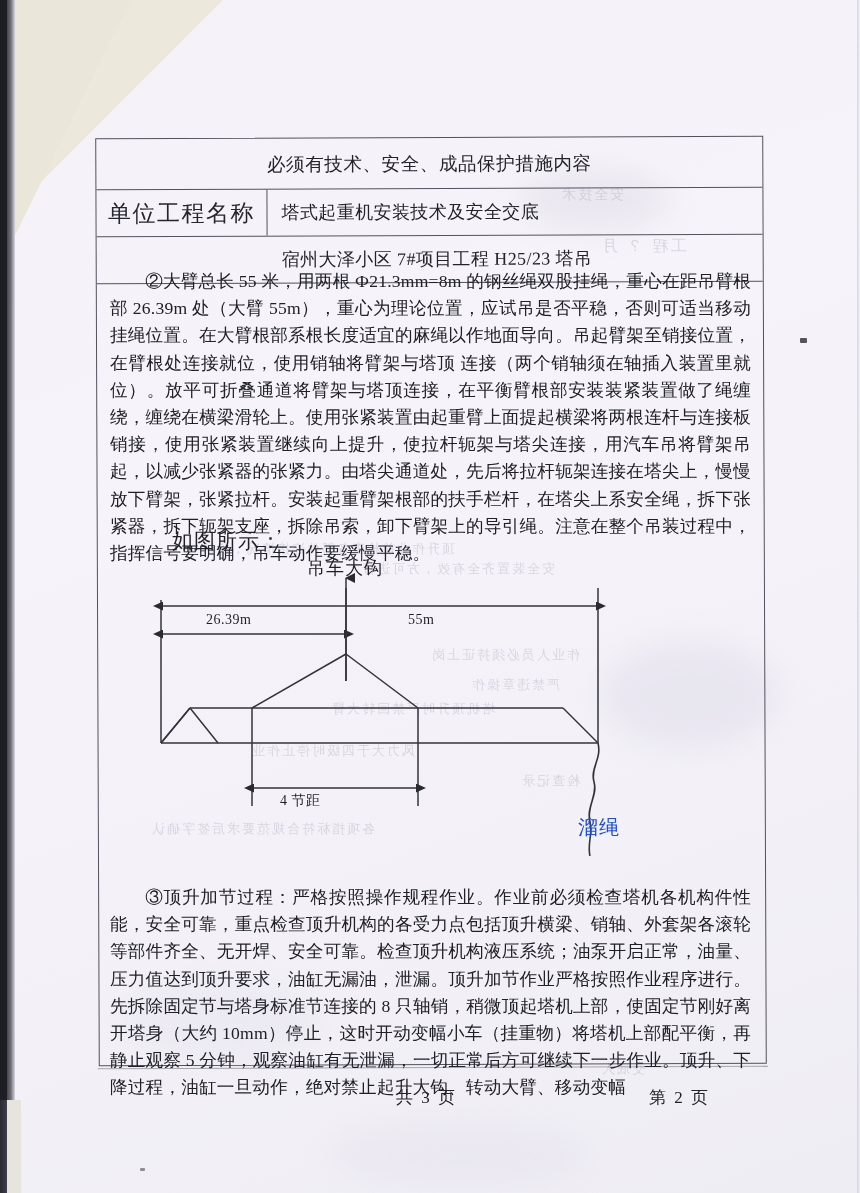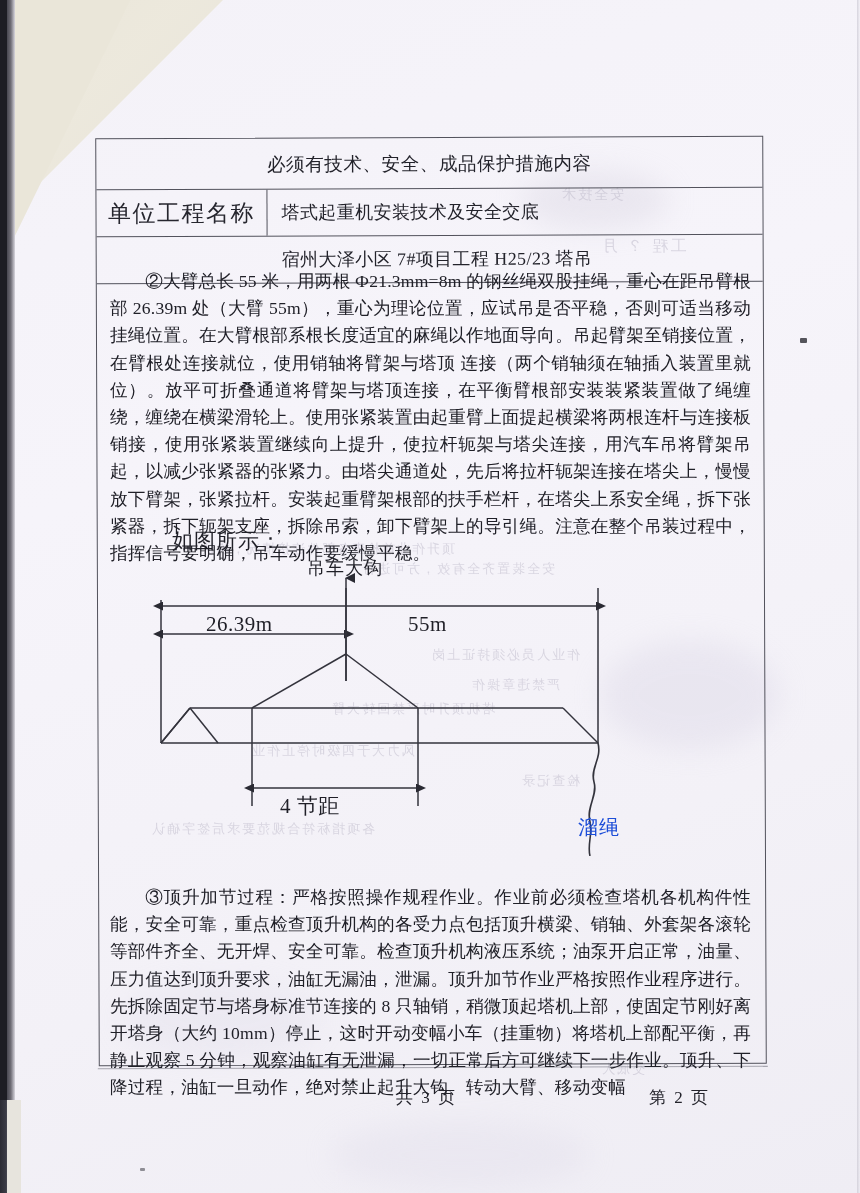--- a/index.html
+++ b/index.html
@@ -89,21 +89,21 @@
   }
   .p2{left:110px;top:268px;width:641px;}
   .p3{left:110px;top:884px;width:641px;}
   .figline{position:absolute;left:172px;top:527px;font-size:21px;color:#1f1f27;letter-spacing:1px;}
   
   .foot{position:absolute;font-size:17px;color:#23232b;letter-spacing:2px;}
   .foot-total{left:396px;top:1086px;}
   .foot-page{left:649px;top:1086px;}
   
   .diagram{position:absolute;left:150px;top:556px;width:490px;height:300px;}
-  .dim-txt{position:absolute;font-size:21px;color:#1f1f27;letter-spacing:.5px;}
+  .dim-txt{position:absolute;font-size:14px;color:#1f1f27;letter-spacing:.5px;}
   .lbl-hook{position:absolute;left:157px;top:0px;font-size:18px;color:#1f1f27;letter-spacing:1px;}
   .lbl-rope{position:absolute;left:428px;top:258px;font-size:20px;color:#1d4ed8;letter-spacing:1px;}
 </style>
 </head>
 <body>
 
 <div class="scan">
   <div class="paper"></div>
   <div class="cream-tri"></div>
   <div class="cream-tri2"></div>

